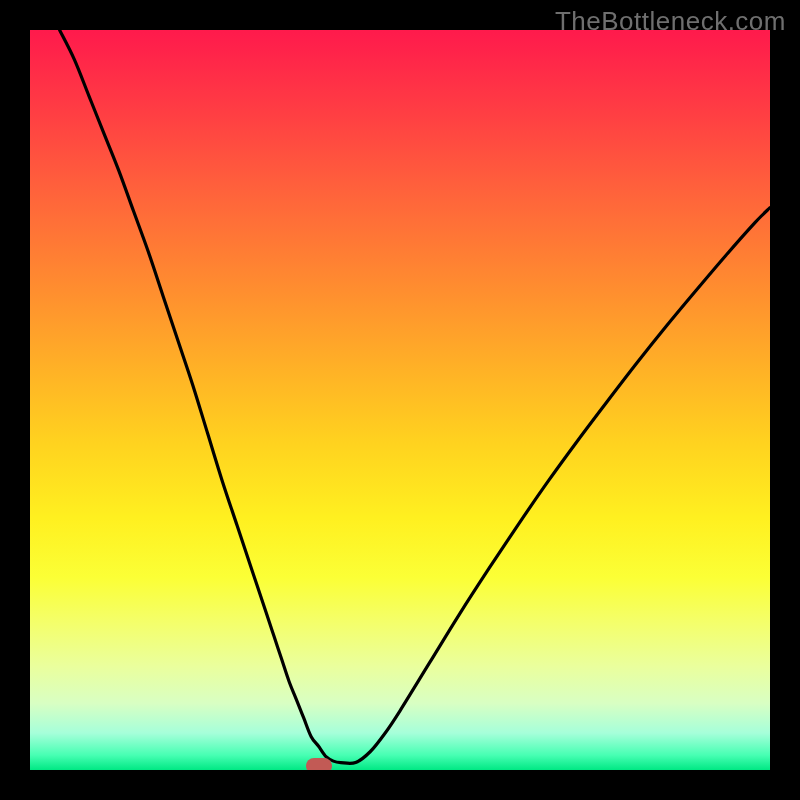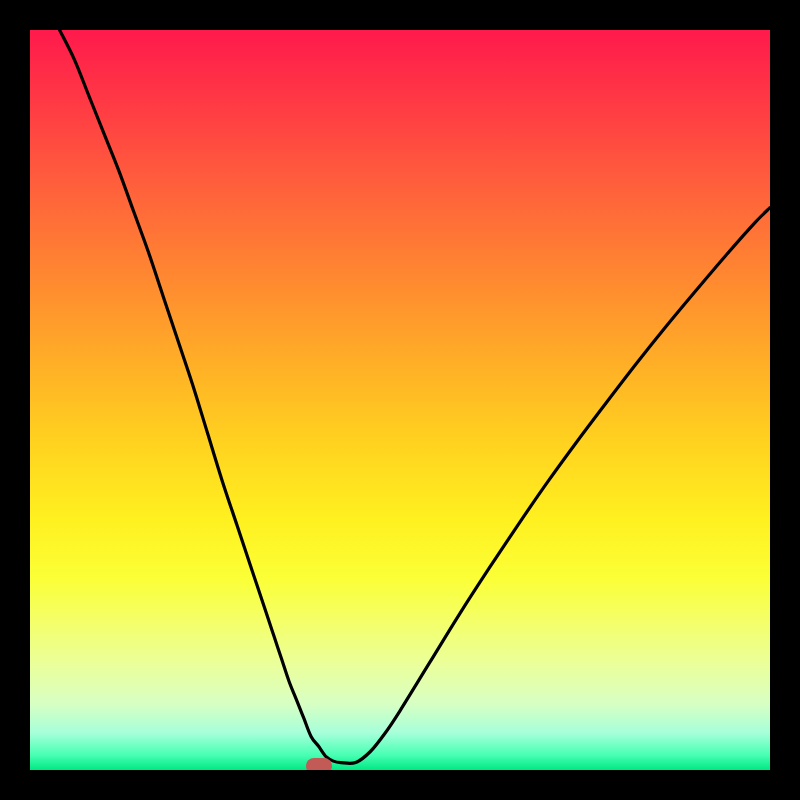--- a/index.html
+++ b/index.html
@@ -59,20 +59,21 @@
     border-radius: 8px / 8px;
     background: #c25a55;
     z-index: 20;
   }
 </style>
 </head>
 <body>
 
 <div class="frame">
 
+  <div class="watermark">TheBottleneck.com</div>
 
   <div class="plot">
     <div class="gradient"></div>
 
     <svg class="curve-svg" viewBox="0 0 740 740" preserveAspectRatio="none">
       <path id="curve-path" fill="none" stroke="#000" stroke-width="3.2" stroke-linejoin="round" stroke-linecap="round" d="M 29.6 0 C 32.06666666666667 4.933333333333337, 39.46666666666667 18.50000000000002, 44.4 29.600000000000023 C 49.33333333333333 40.700000000000024, 54.266666666666666 54.26666666666669, 59.2 66.60000000000002 C 64.13333333333334 78.93333333333335, 69.06666666666666 91.26666666666671, 74 103.60000000000002 C 78.93333333333334 115.93333333333334, 83.86666666666666 127.64999999999992, 88.8 140.5999999999999 C 93.73333333333333 153.5499999999999, 98.66666666666667 167.73333333333326, 103.60000000000001 181.29999999999995 C 108.53333333333335 194.86666666666665, 113.46666666666667 207.81666666666666, 118.4 222 C 123.33333333333334 236.18333333333334, 128.26666666666665 251.59999999999997, 133.2 266.4 C 138.13333333333333 281.2, 143.06666666666666 296, 148 310.8 C 152.93333333333334 325.6, 157.86666666666667 339.7833333333333, 162.8 355.2 C 167.73333333333335 370.6166666666667, 172.66666666666666 387.26666666666665, 177.6 403.3 C 182.53333333333333 419.33333333333337, 187.46666666666667 435.98333333333335, 192.4 451.4 C 197.33333333333334 466.8166666666666, 202.26666666666668 480.99999999999994, 207.20000000000002 495.79999999999995 C 212.13333333333335 510.59999999999997, 217.06666666666666 525.4000000000001, 222 540.2 C 226.93333333333334 555, 233.10000000000002 573.5, 236.8 584.6 C 240.5 595.7, 241.73333333333335 599.4, 244.20000000000002 606.8 C 246.66666666666669 614.1999999999999, 249.13333333333335 621.6, 251.60000000000002 629 C 254.0666666666667 636.4, 256.53333333333336 644.4166666666667, 259 651.2 C 261.46666666666664 657.9833333333333, 263.9333333333333 663.5333333333334, 266.4 669.7 C 268.8666666666667 675.8666666666667, 271.33333333333337 682.0333333333334, 273.8 688.2 C 276.26666666666665 694.3666666666667, 278.73333333333335 702.0133333333333, 281.2 706.7 C 283.66666666666663 711.3866666666668, 286.1333333333333 712.99, 288.6 716.32 C 291.0666666666667 719.6500000000001, 293.53333333333336 724.2133333333333, 296 726.68 C 298.46666666666664 729.1466666666666, 300.9333333333333 730.1333333333333, 303.4 731.12 C 305.8666666666667 732.1066666666667, 307.1 732.3533333333334, 310.8 732.6 C 314.5 732.8466666666667, 320.6666666666667 734.45, 325.6 732.6 C 330.53333333333336 730.75, 335.4666666666667 726.4333333333334, 340.40000000000003 721.5 C 345.33333333333337 716.5666666666666, 350.26666666666665 709.7833333333333, 355.2 703 C 360.1333333333333 696.2166666666667, 362.6 692.5166666666667, 370 680.8 C 377.4 669.0833333333333, 389.73333333333335 648.7333333333333, 399.6 632.7 C 409.4666666666667 616.6666666666667, 419.3333333333333 600.2633333333333, 429.2 584.6 C 439.06666666666666 568.9366666666667, 448.93333333333334 553.7666666666667, 458.8 538.72 C 468.6666666666667 523.6733333333334, 478.53333333333336 508.87333333333333, 488.40000000000003 494.32 C 498.2666666666667 479.76666666666665, 508.1333333333333 465.33666666666664, 518 451.4 C 527.8666666666667 437.4633333333333, 537.7333333333333 424.02, 547.6 410.7 C 557.4666666666667 397.38, 567.3333333333334 384.43, 577.2 371.48 C 587.0666666666667 358.53000000000003, 596.9333333333333 345.5799999999999, 606.8 332.99999999999994 C 616.6666666666666 320.41999999999996, 626.5333333333333 308.08666666666664, 636.4 296 C 646.2666666666667 283.91333333333336, 656.1333333333333 272.1966666666666, 666 260.47999999999996 C 675.8666666666667 248.7633333333333, 685.7333333333332 237.0466666666667, 695.5999999999999 225.70000000000005 C 705.4666666666666 214.35333333333338, 717.8 200.41666666666666, 725.1999999999999 192.39999999999998 C 732.5999999999999 184.3833333333333, 737.5333333333333 180.0666666666667, 740 177.60000000000002"></path>
     </svg>
 
     <div id="marker" class="marker" style="left: 275.6px; top: 728.3px; background: rgb(194, 90, 85);"></div>
   </div>

